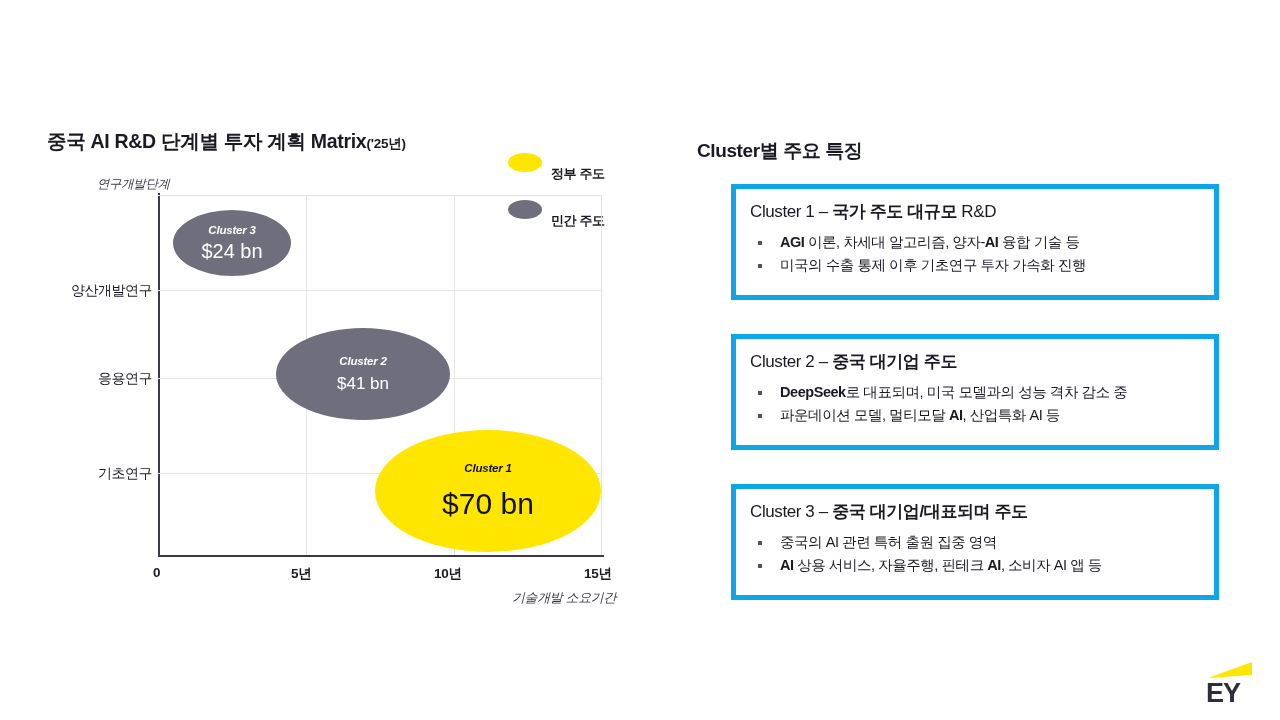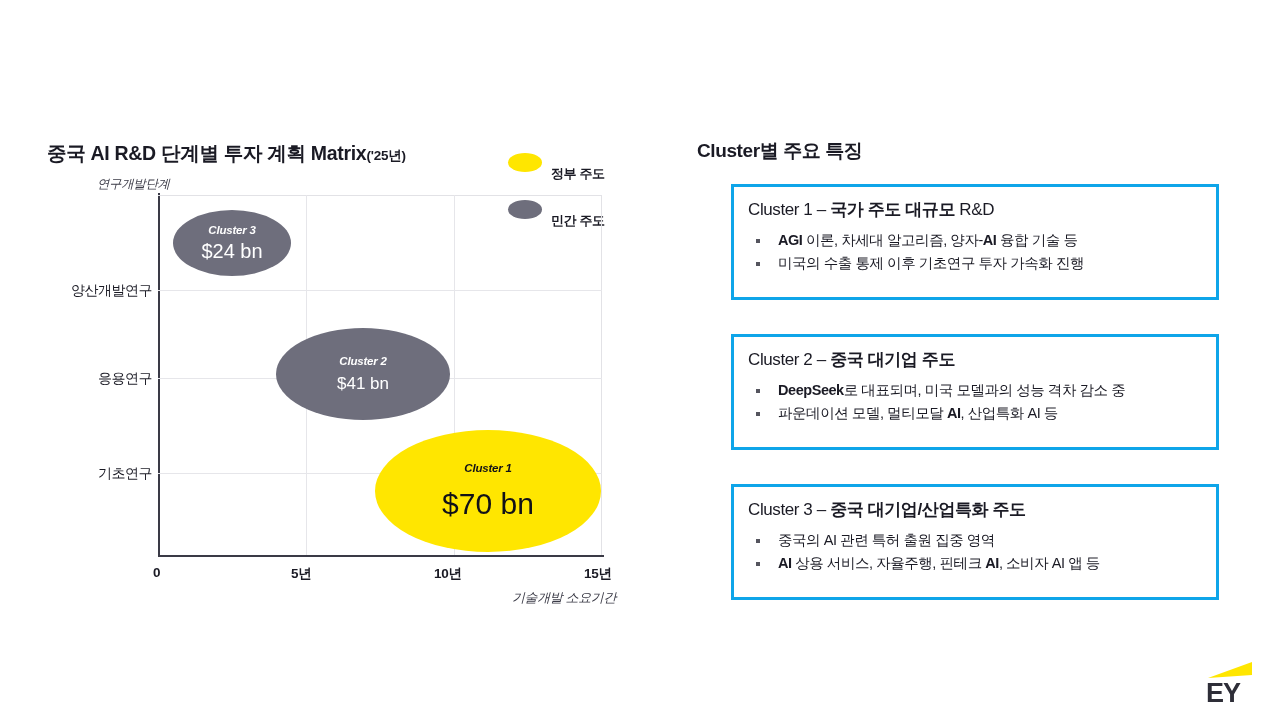--- a/index.html
+++ b/index.html
@@ -17,21 +17,21 @@
   }
   .slide {
     position: absolute;
     inset: 0;
   }
 
   
   .chart-title {
     position: absolute;
     left: 47px;
-    top: 140px;
+    top: 128px;
     font-size: 19.5px;
     font-weight: 700;
     letter-spacing: -0.3px;
     white-space: nowrap;
   }
   .chart-title .year {
     font-size: 13.5px;
     font-weight: 700;
     letter-spacing: -0.2px;
   }
@@ -190,21 +190,21 @@
     top: 138px;
     font-size: 19px;
     font-weight: 600;
     letter-spacing: -0.4px;
     white-space: nowrap;
   }
   .card {
     position: absolute;
     left: 731px;
     width: 488px;
-    border: 3px solid #0ea5e9;
+    border: 5px solid #0ea5e9;
     box-sizing: border-box;
     background: #ffffff;
     padding: 11px 28px 12px 14px;
   }
   #card-1 { top: 184px; height: 116px; }
   #card-2 { top: 334px; height: 116px; }
   #card-3 { top: 484px; height: 116px; }
 
   .card-head {
     font-size: 17px;
@@ -330,21 +330,21 @@
       </li>
       <li>
         <span class="sq"></span>
         <span><span class="b"></span><span>파운데이션 모델, 멀티모달 </span><span class="b">AI</span><span>, 산업특화 AI 등</span></span>
       </li>
     </ul>
   </div>
 
   <div class="card" id="card-3">
     <div class="card-head">
-      <span>Cluster 3 – </span><span class="strong">중국 대기업/산업특화 주도</span><span></span>
+      <span>Cluster 3 – </span><span class="strong">중국 대기업/대표되며 주도</span><span></span>
     </div>
     <ul class="bullets">
       <li>
         <span class="sq"></span>
         <span><span class="b"></span><span>중국의 AI 관련 특허 출원 집중 영역</span></span>
       </li>
       <li>
         <span class="sq"></span>
         <span><span class="b">AI</span><span> 상용 서비스, 자율주행, 핀테크 </span><span class="b">AI</span><span>, 소비자 AI 앱 등</span></span>
       </li>

